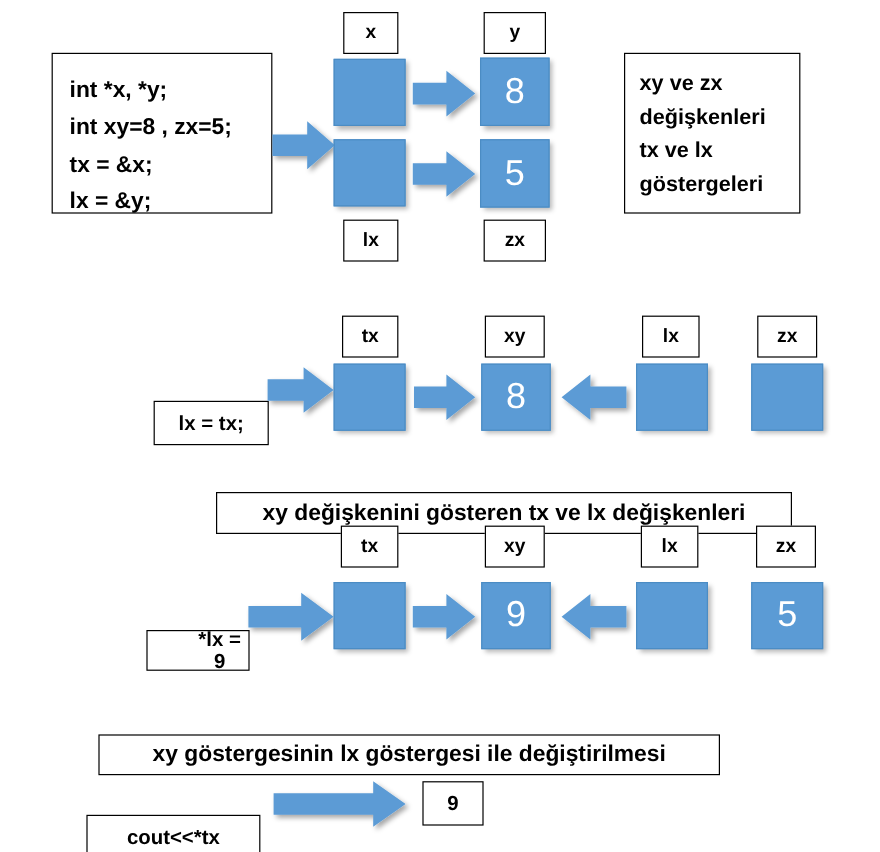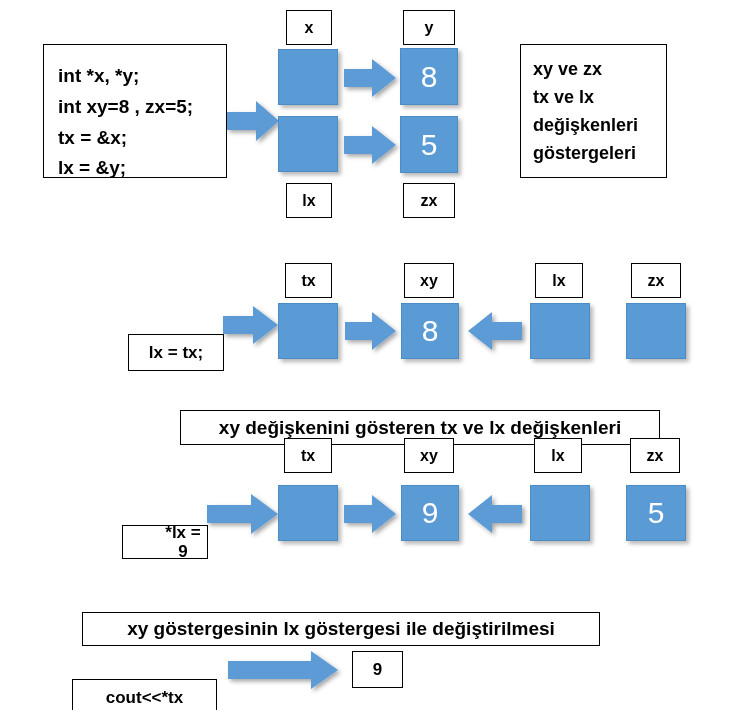--- a/index.html
+++ b/index.html
@@ -147,22 +147,22 @@
   <div class="abs wbox label-box" style="left:286px; top:183px; width:46px; height:35px;">
     <span>lx</span>
   </div>
 
   <div class="abs wbox label-box" style="left:403px; top:183px; width:52px; height:35px;">
     <span>zx</span>
   </div>
 
   <div class="abs wbox note-box" style="left:478px; top:44px; width:147px; height:134px;margin-left:42px;">
     <div>xy ve zx</div>
+    <div>değişkenleri</div>
     <div>tx ve lx</div>
-    <div>değişkenleri</div>
     <div>göstergeleri</div>
   </div>
 
   <div class="abs wbox stmt-box" style="left:128px; top:306px; width:96px; height:37px;">
     <span>lx = tx;</span>
   </div>
 
   <svg class="arrow" style="left:223px; top:305px;" width="60" height="42" viewBox="0 0 60 42">
     <defs>
       <filter id="sh4" x="-30%" y="-30%" width="180%" height="180%">

